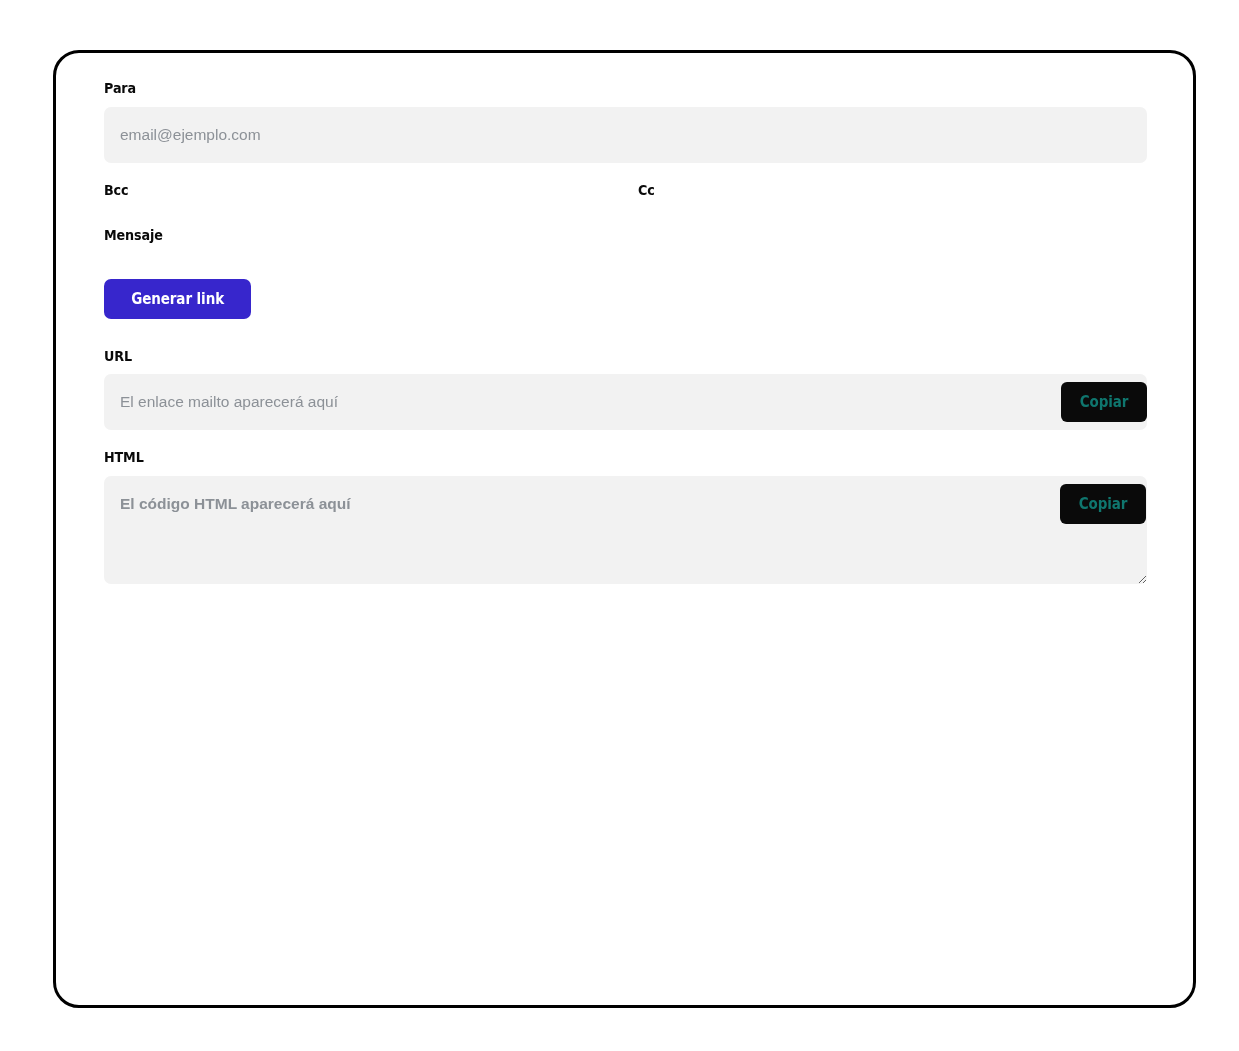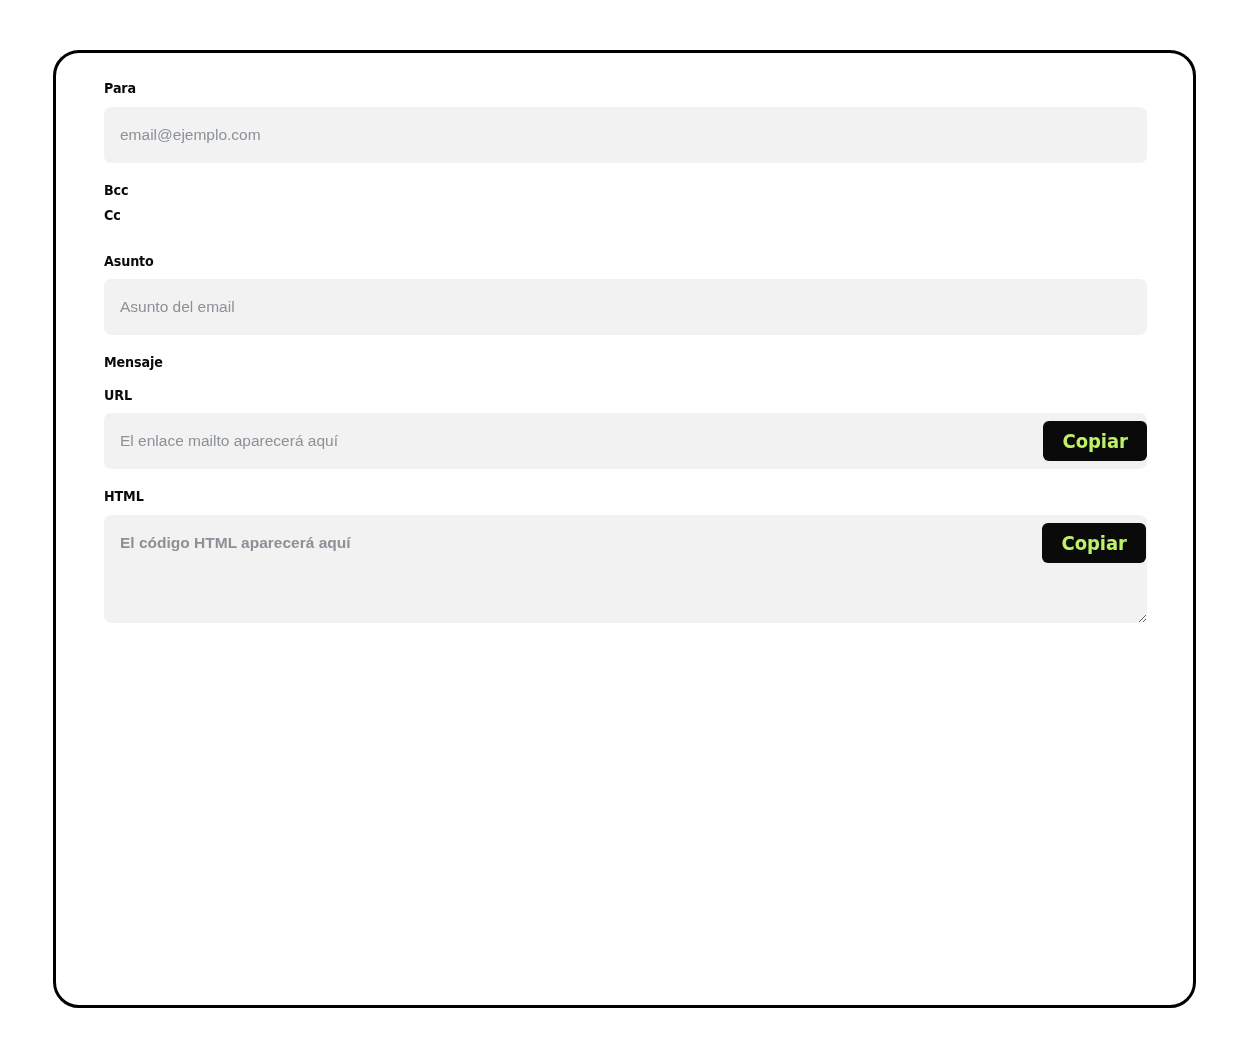--- a/index.html
+++ b/index.html
@@ -85,21 +85,21 @@
     line-height: 1.45;
     padding: 17px 16px;
     resize: vertical;
     font-family: "Liberation Sans", "DejaVu Sans", sans-serif;
   }
   textarea.control.tall { height: 108px; font-weight: bold; }
 
   
   .row2 {
     display: grid;
-    grid-template-columns: 1fr;
+    grid-template-columns: 1fr 1fr;
     column-gap: 25px;
     margin-bottom: 20px;
   }
   .row2 .field { margin-bottom: 0; }
 
   
   .btn-primary {
     display: inline-block;
     background: #3726cc;
     color: #ffffff;
@@ -125,26 +125,26 @@
   }
 
   
   .output-wrap {
     position: relative;
   }
 
   .btn-copy {
     position: absolute;
     background: #0a0a0a;
-    color: #bef264;
+    color: #0f766e;
     border: none;
     border-radius: 6px;
     font-family: "DejaVu Sans", "Liberation Sans", sans-serif;
     font-weight: 700;
-    font-size: 20px;
+    font-size: 15px;
     letter-spacing: -0.1px;
     height: 40px;
     padding: 0 16px;
     cursor: pointer;
   }
   .btn-copy span {
     display: inline-block;
     transform: scaleX(0.9);
   }
 
@@ -172,29 +172,28 @@
 
       <div class="row2">
         <div class="field">
           <label class="field-label">Bcc</label>
         </div>
         <div class="field">
           <label class="field-label">Cc</label>
         </div>
       </div>
 
-      <div class="field">
-        <label class="field-label">Asunto</label>
-        <input class="control" type="text" placeholder="Asunto del email" style="">
-      </div>
 
       <div class="field tight">
         <label class="field-label">Mensaje</label>
       </div>
 
+      <div class="btn-row">
+        <button class="btn-primary"><span>Generar link</span></button>
+      </div>
 
       <div class="field">
         <label class="field-label">URL</label>
         <div class="output-wrap">
           <input class="control" type="text" readonly="" placeholder="El enlace mailto aparecerá aquí" style="">
           <button class="btn-copy url-copy"><span>Copiar</span></button>
         </div>
       </div>
 
       <div class="field">

